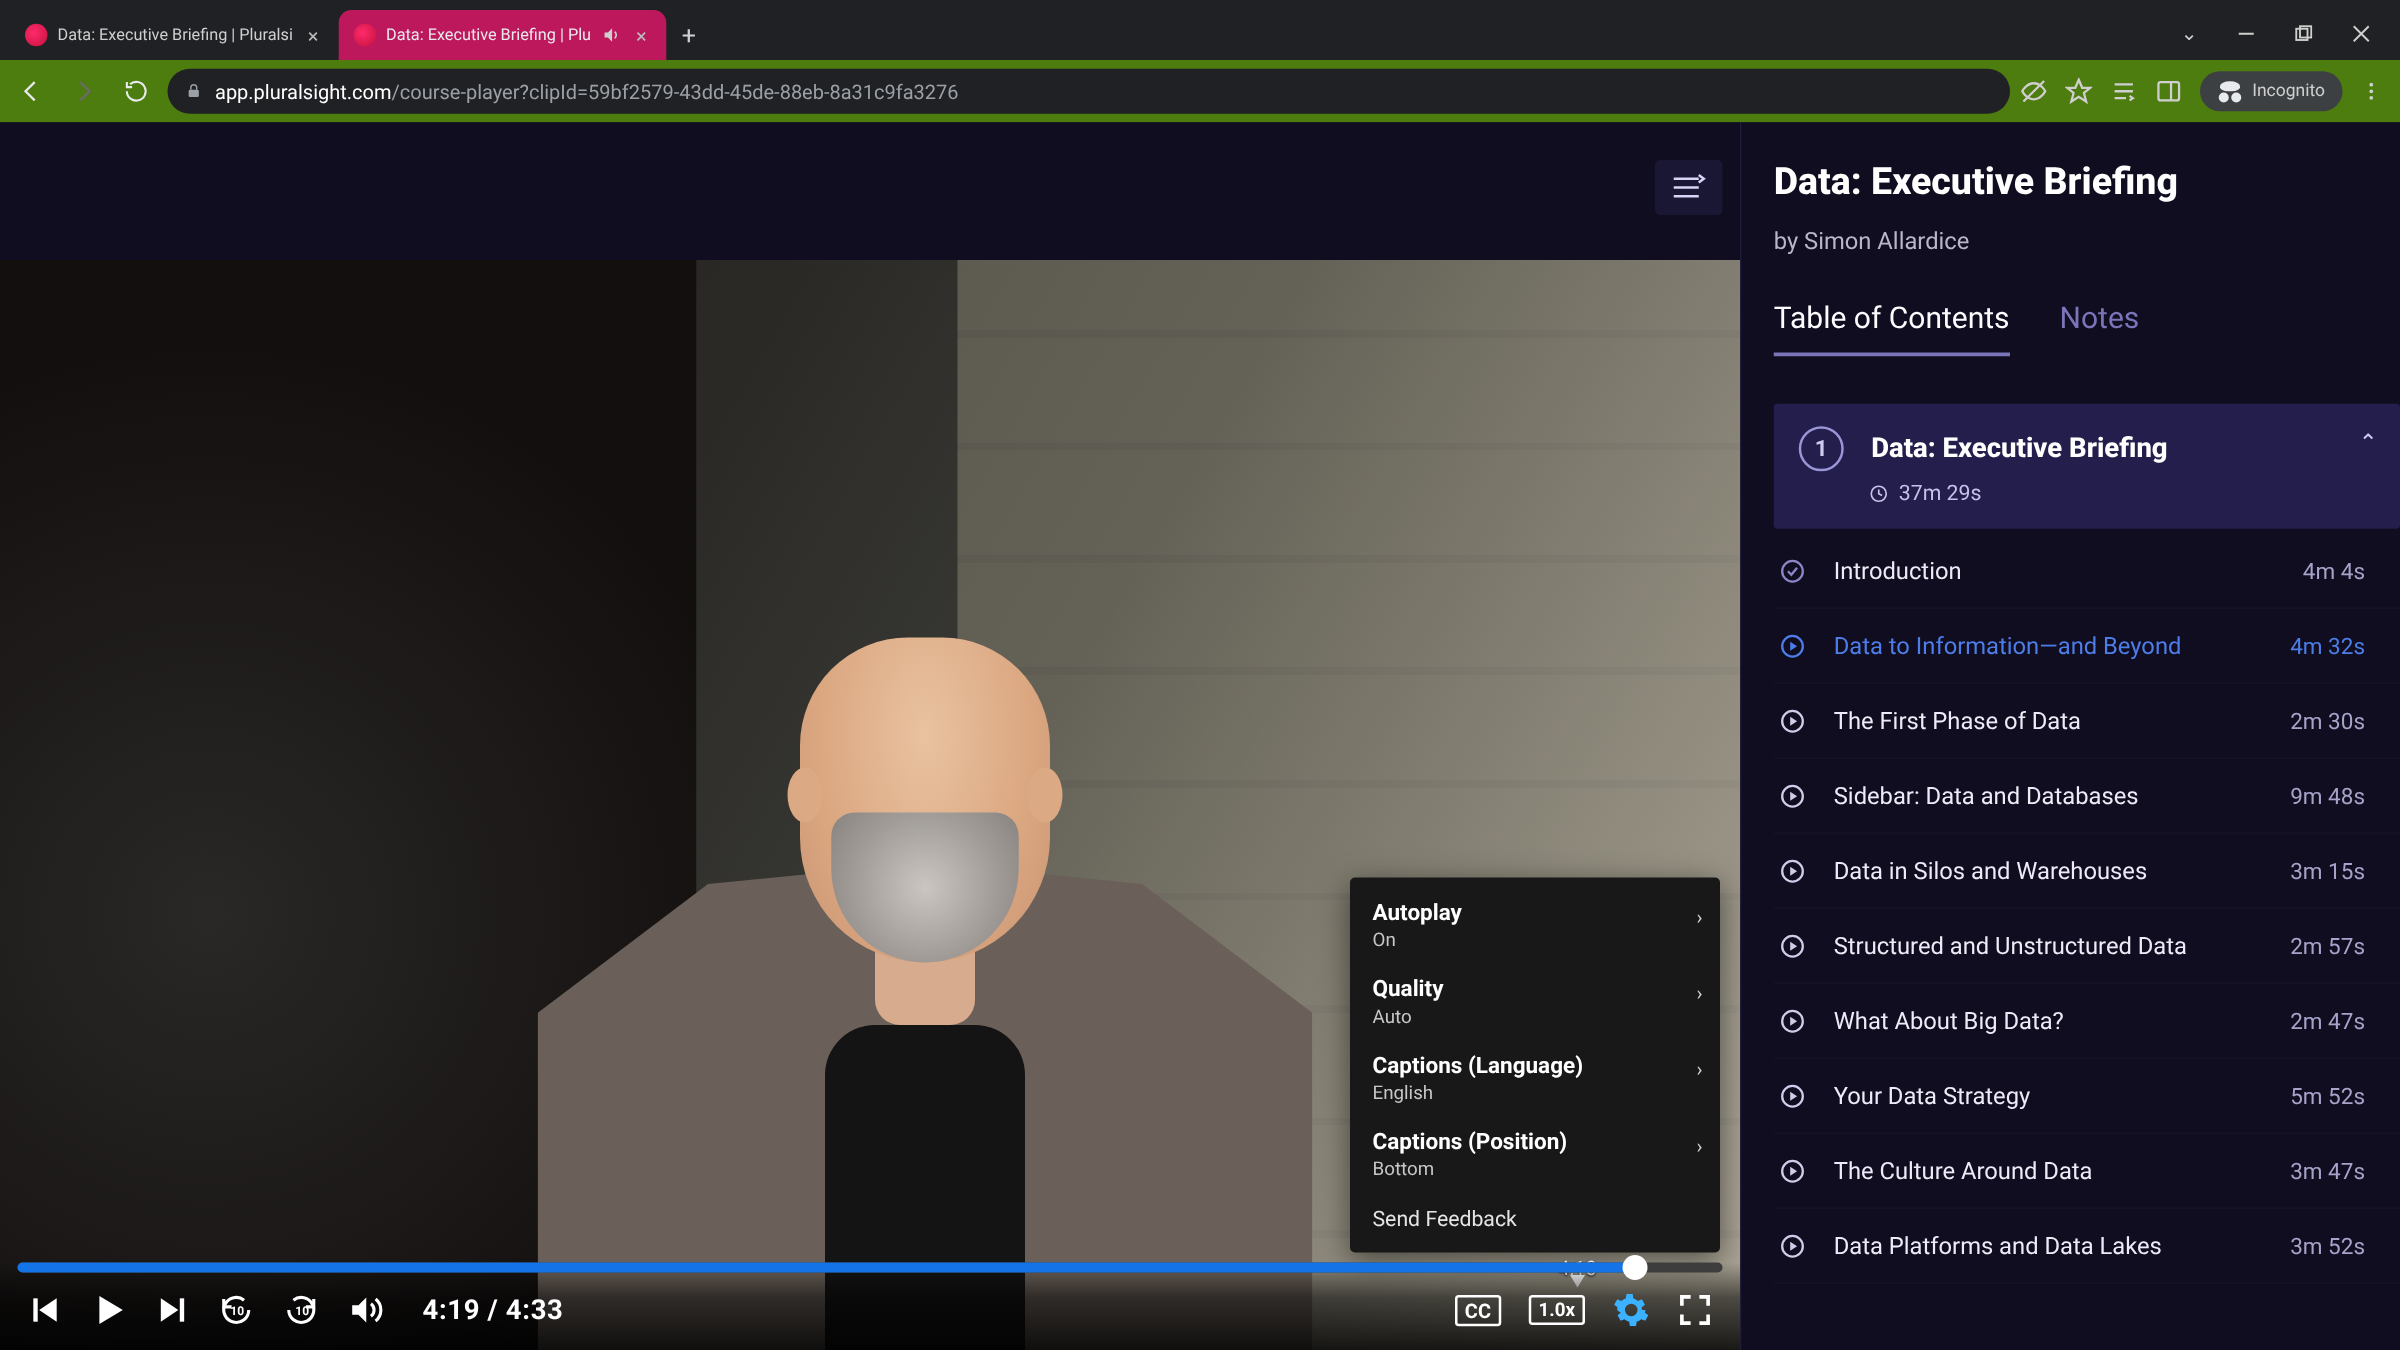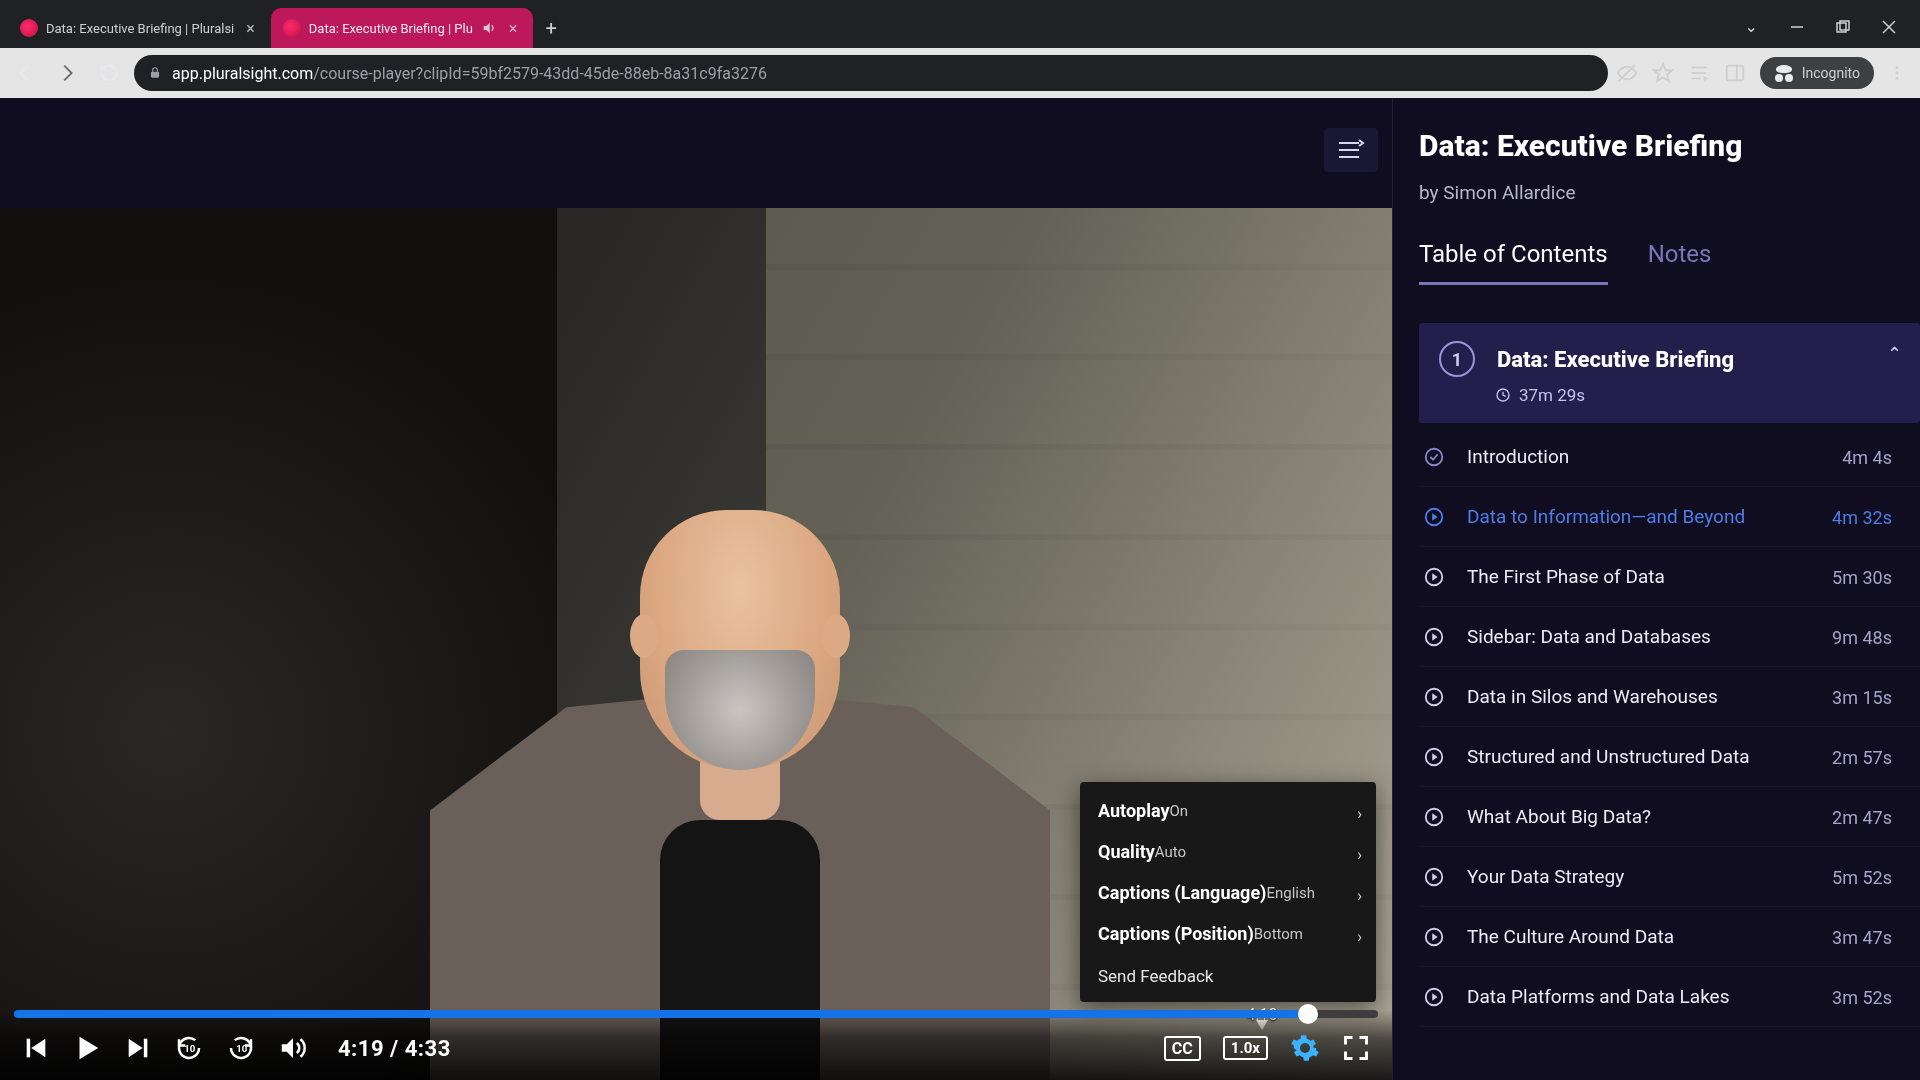--- a/index.html
+++ b/index.html
@@ -34,21 +34,21 @@
   }
   .tab .title { overflow: hidden; white-space: nowrap; text-overflow: ellipsis; max-width: 200px; }
   .tab .speaker { font-size: 14px; color: #cfcfcf; }
   .tab .close { color: #bbb; font-size: 16px; cursor: pointer; padding: 0 4px; }
   .newtab { color: #cfcfcf; font-size: 20px; padding: 0 12px; height: 40px; display:flex; align-items:center; cursor:pointer; }
   .winctrls { display:flex; gap: 24px; padding: 0 20px 8px 12px; color:#cfcfcf; align-items:center; }
   .winctrls span { cursor: pointer; padding: 4px; }
   .winctrls .chev { font-size: 16px; }
 
   .addrbar {
-    height: 50px; background: #e5e5e5; display: flex; align-items: center;
+    height: 50px; background: #4d7c0f; display: flex; align-items: center;
     padding: 0 8px; gap: 8px;
   }
   .nav-btn { width: 34px; height: 34px; display:flex; align-items:center; justify-content:center; color:#bdbdbd; cursor:pointer; border-radius:50%; }
   .nav-btn.disabled { color: #5f5f5f; cursor: default; }
   .omnibox {
     flex: 1; height: 36px; background: #202124; border-radius: 18px;
     display: flex; align-items: center; padding: 0 14px; color: #e8eaed; font-size: 16px; gap: 10px;
   }
   .omnibox .lock { color: #9aa0a6; font-size: 14px; }
   .omnibox .domain { color: #fff; }
@@ -125,22 +125,23 @@
   .person .ear-l { left:200px; }
   .person .ear-r { left:392px; }
 
   
   .settings-pop {
     position:absolute; width: 296px; right: 16px; bottom: 78px;
     background: #181818; border-radius: 4px; padding: 8px 0;
     box-shadow: 0 6px 24px rgba(0,0,0,.5);
   }
   .settings-pop .row {
-    display:flex; flex-direction:row; padding: 10px 18px; cursor:pointer;
+    display:flex; flex-direction:column; padding: 10px 18px; cursor:pointer;
     position:relative;
+    justify-content:space-between;
   }
   .settings-pop .row .k { font-size: 18px; font-weight: 700; color:#fff; }
   .settings-pop .row .v { font-size: 15px; color:#c7c7c7; margin-top:2px; }
   .settings-pop .row .chev {
     position:absolute; right: 14px; top: 14px; font-size: 16px; color:#d0d0d0;
   }
   .settings-pop .feedback { padding: 12px 18px 8px; color:#e5e5e5; font-size: 17px; cursor:pointer; }
 
   
   .seek-bubble {
@@ -510,21 +511,21 @@
           <span class="dur">4m 32s</span>
         </div>
         <div class="clip pending">
           <span class="status-icon">
             <svg width="22" height="22" viewBox="0 0 24 24" fill="none" stroke="#cfcbe9" stroke-width="2">
               <circle class="play" cx="12" cy="12" r="9"></circle>
               <polygon points="10,8 16,12 10,16" fill="#cfcbe9" stroke="none"></polygon>
             </svg>
           </span>
           <span class="ctitle">The First Phase of Data</span>
-          <span class="dur">5m 30s</span>
+          <span class="dur">2m 30s</span>
         </div>
         <div class="clip pending">
           <span class="status-icon">
             <svg width="22" height="22" viewBox="0 0 24 24" fill="none" stroke="#cfcbe9" stroke-width="2">
               <circle class="play" cx="12" cy="12" r="9"></circle>
               <polygon points="10,8 16,12 10,16" fill="#cfcbe9" stroke="none"></polygon>
             </svg>
           </span>
           <span class="ctitle">Sidebar: Data and Databases</span>
           <span class="dur">9m 48s</span>

